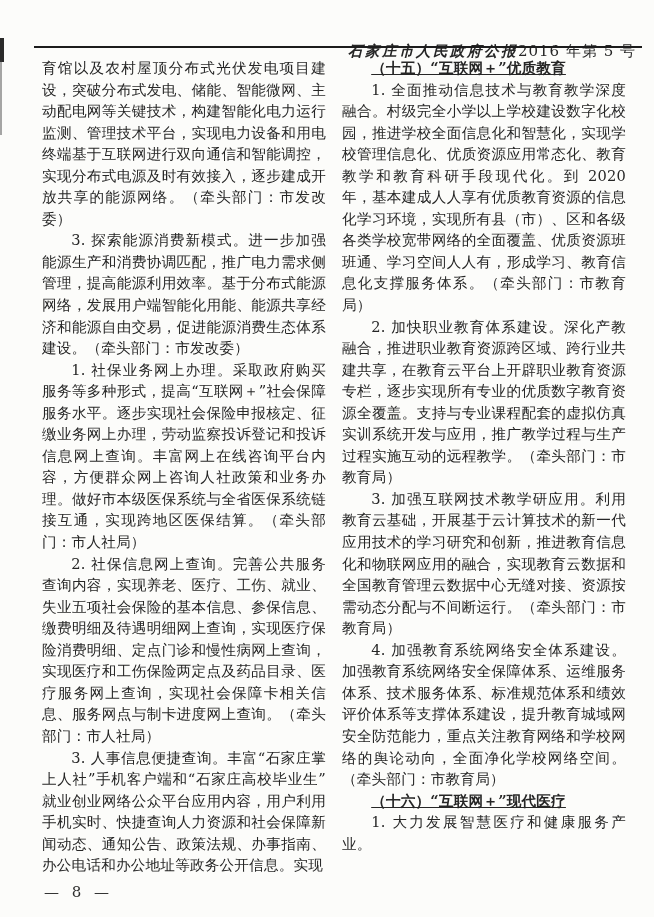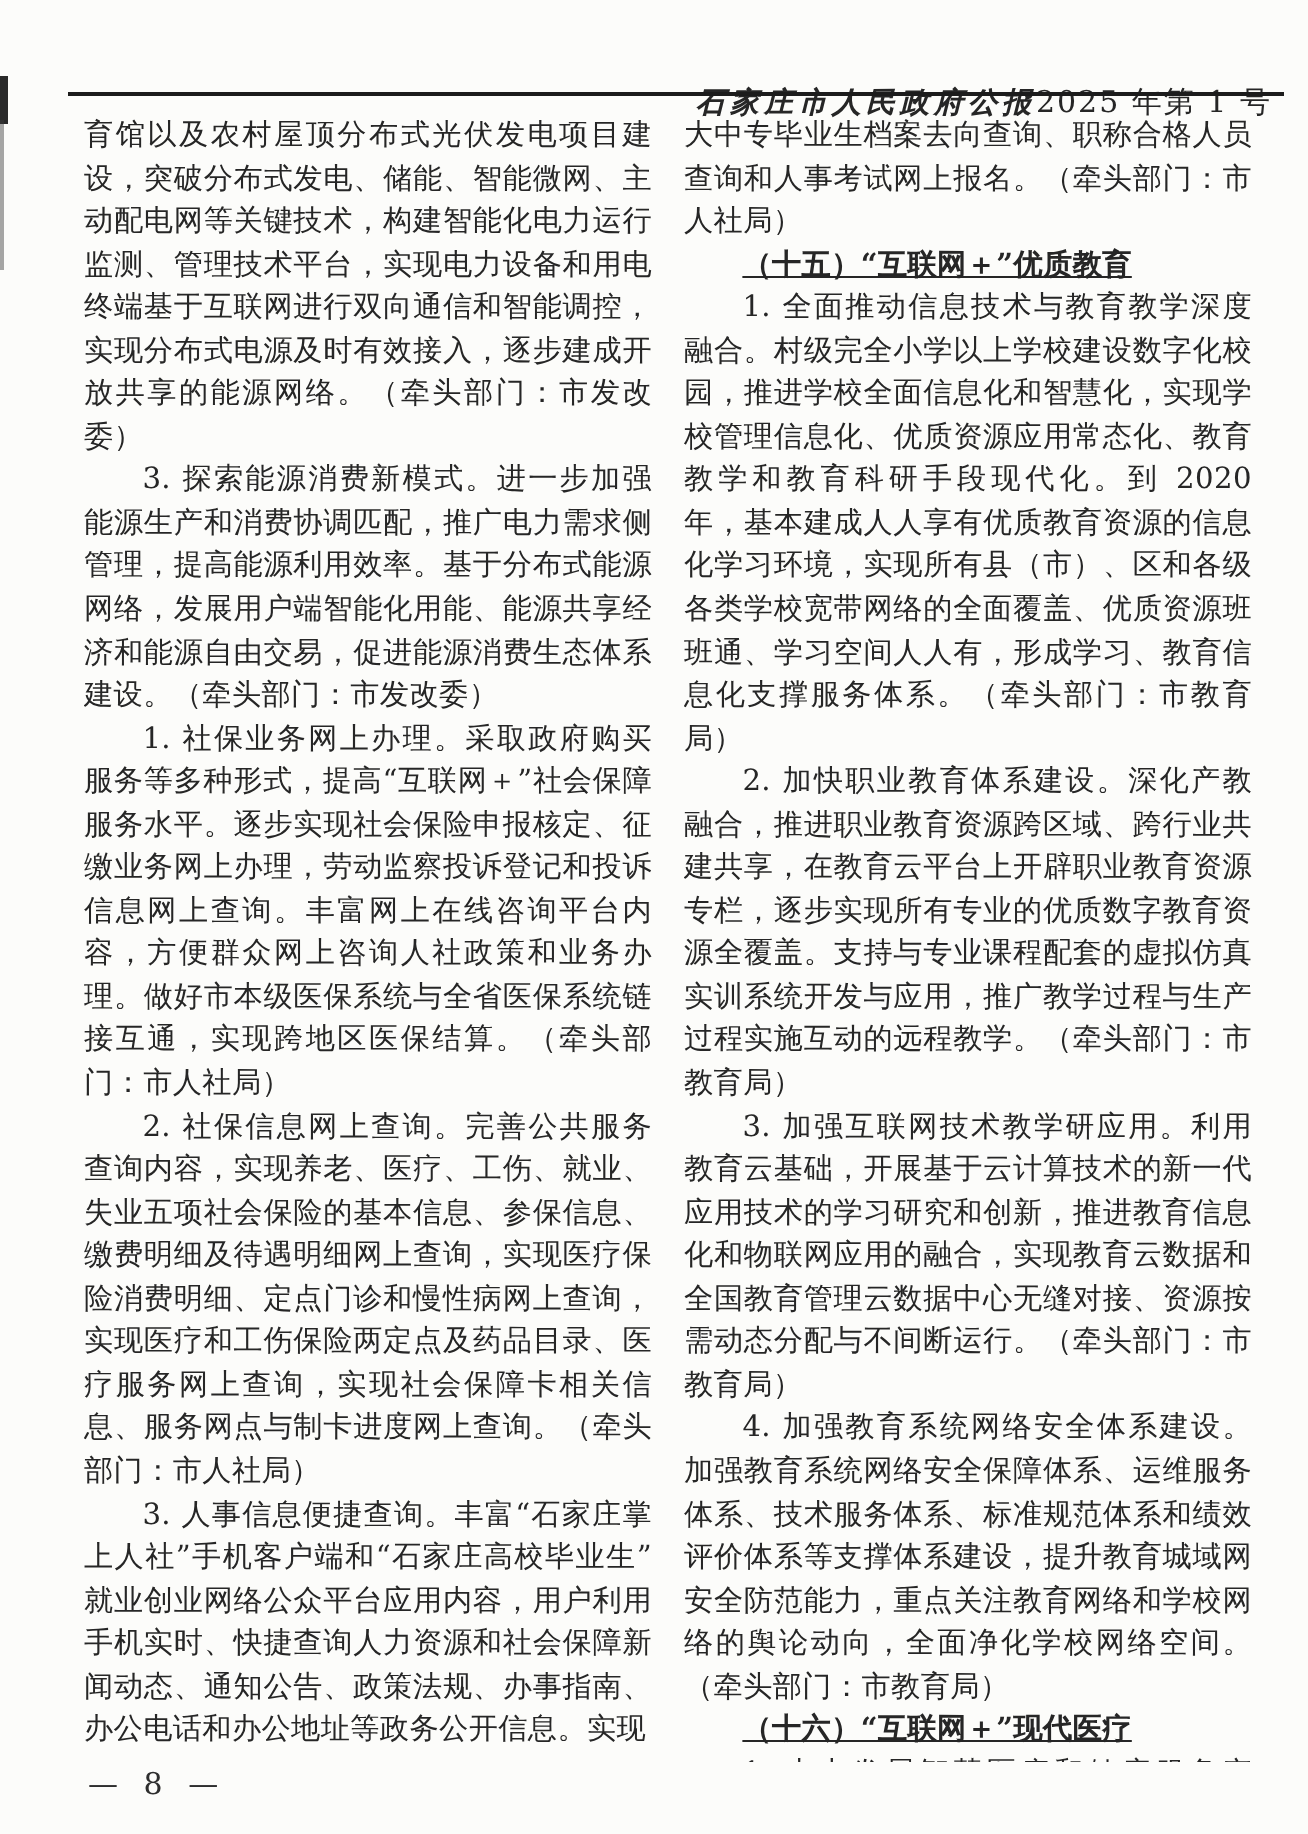--- a/index.html
+++ b/index.html
@@ -104,35 +104,34 @@
 </head>
 <body>
 
 <div class="page">
 
   <div class="edge-artifact"></div>
   <div class="edge-artifact-tail"></div>
 
   <header class="page-header">
     <span class="gazette-title">石家庄市人民政府公报</span>
-    <span class="issue-number">2025 年第 1 号</span>
+    <span class="issue-number">2016 年第 5 号</span>
   </header>
 
   <div class="header-rule"></div>
 
   <main class="columns">
     <div class="col" id="col-left">
         <p class="">育馆以及农村屋顶分布式光伏发电项目建设，突破分布式发电、储能、智能微网、主动配电网等关键技术，构建智能化电力运行监测、管理技术平台，实现电力设备和用电终端基于互联网进行双向通信和智能调控，实现分布式电源及时有效接入，逐步建成开放共享的能源网络。（牵头部门：市发改委）</p>
         <p class="indent ">3. 探索能源消费新模式。进一步加强能源生产和消费协调匹配，推广电力需求侧管理，提高能源利用效率。基于分布式能源网络，发展用户端智能化用能、能源共享经济和能源自由交易，促进能源消费生态体系建设。（牵头部门：市发改委）</p>
         <p class="indent ">1. 社保业务网上办理。采取政府购买服务等多种形式，提高“互联网＋”社会保障服务水平。逐步实现社会保险申报核定、征缴业务网上办理，劳动监察投诉登记和投诉信息网上查询。丰富网上在线咨询平台内容，方便群众网上咨询人社政策和业务办理。做好市本级医保系统与全省医保系统链接互通，实现跨地区医保结算。（牵头部门：市人社局）</p>
         <p class="indent ">2. 社保信息网上查询。完善公共服务查询内容，实现养老、医疗、工伤、就业、失业五项社会保险的基本信息、参保信息、缴费明细及待遇明细网上查询，实现医疗保险消费明细、定点门诊和慢性病网上查询，实现医疗和工伤保险两定点及药品目录、医疗服务网上查询，实现社会保障卡相关信息、服务网点与制卡进度网上查询。（牵头部门：市人社局）</p>
         <p class="indent ">3. 人事信息便捷查询。丰富“石家庄掌上人社”手机客户端和“石家庄高校毕业生”就业创业网络公众平台应用内容，用户利用手机实时、快捷查询人力资源和社会保障新闻动态、通知公告、政策法规、办事指南、办公电话和办公地址等政务公开信息。实现</p>
       </div>
     <div class="col" id="col-right">
-        <p class="">大中专毕业生档案去向查询、职称合格人员查询和人事考试网上报名。（牵头部门：市人社局）</p>
         <p class="indent heading">（十五）“互联网＋”优质教育</p>
         <p class="indent ">1. 全面推动信息技术与教育教学深度融合。村级完全小学以上学校建设数字化校园，推进学校全面信息化和智慧化，实现学校管理信息化、优质资源应用常态化、教育教学和教育科研手段现代化。到 2020 年，基本建成人人享有优质教育资源的信息化学习环境，实现所有县（市）、区和各级各类学校宽带网络的全面覆盖、优质资源班班通、学习空间人人有，形成学习、教育信息化支撑服务体系。（牵头部门：市教育局）</p>
         <p class="indent ">2. 加快职业教育体系建设。深化产教融合，推进职业教育资源跨区域、跨行业共建共享，在教育云平台上开辟职业教育资源专栏，逐步实现所有专业的优质数字教育资源全覆盖。支持与专业课程配套的虚拟仿真实训系统开发与应用，推广教学过程与生产过程实施互动的远程教学。（牵头部门：市教育局）</p>
         <p class="indent ">3. 加强互联网技术教学研应用。利用教育云基础，开展基于云计算技术的新一代应用技术的学习研究和创新，推进教育信息化和物联网应用的融合，实现教育云数据和全国教育管理云数据中心无缝对接、资源按需动态分配与不间断运行。（牵头部门：市教育局）</p>
         <p class="indent ">4. 加强教育系统网络安全体系建设。加强教育系统网络安全保障体系、运维服务体系、技术服务体系、标准规范体系和绩效评价体系等支撑体系建设，提升教育城域网安全防范能力，重点关注教育网络和学校网络的舆论动向，全面净化学校网络空间。（牵头部门：市教育局）</p>
         <p class="indent heading">（十六）“互联网＋”现代医疗</p>
         <p class="indent ">1. 大力发展智慧医疗和健康服务产业。</p>
       </div>
   </main>
 

